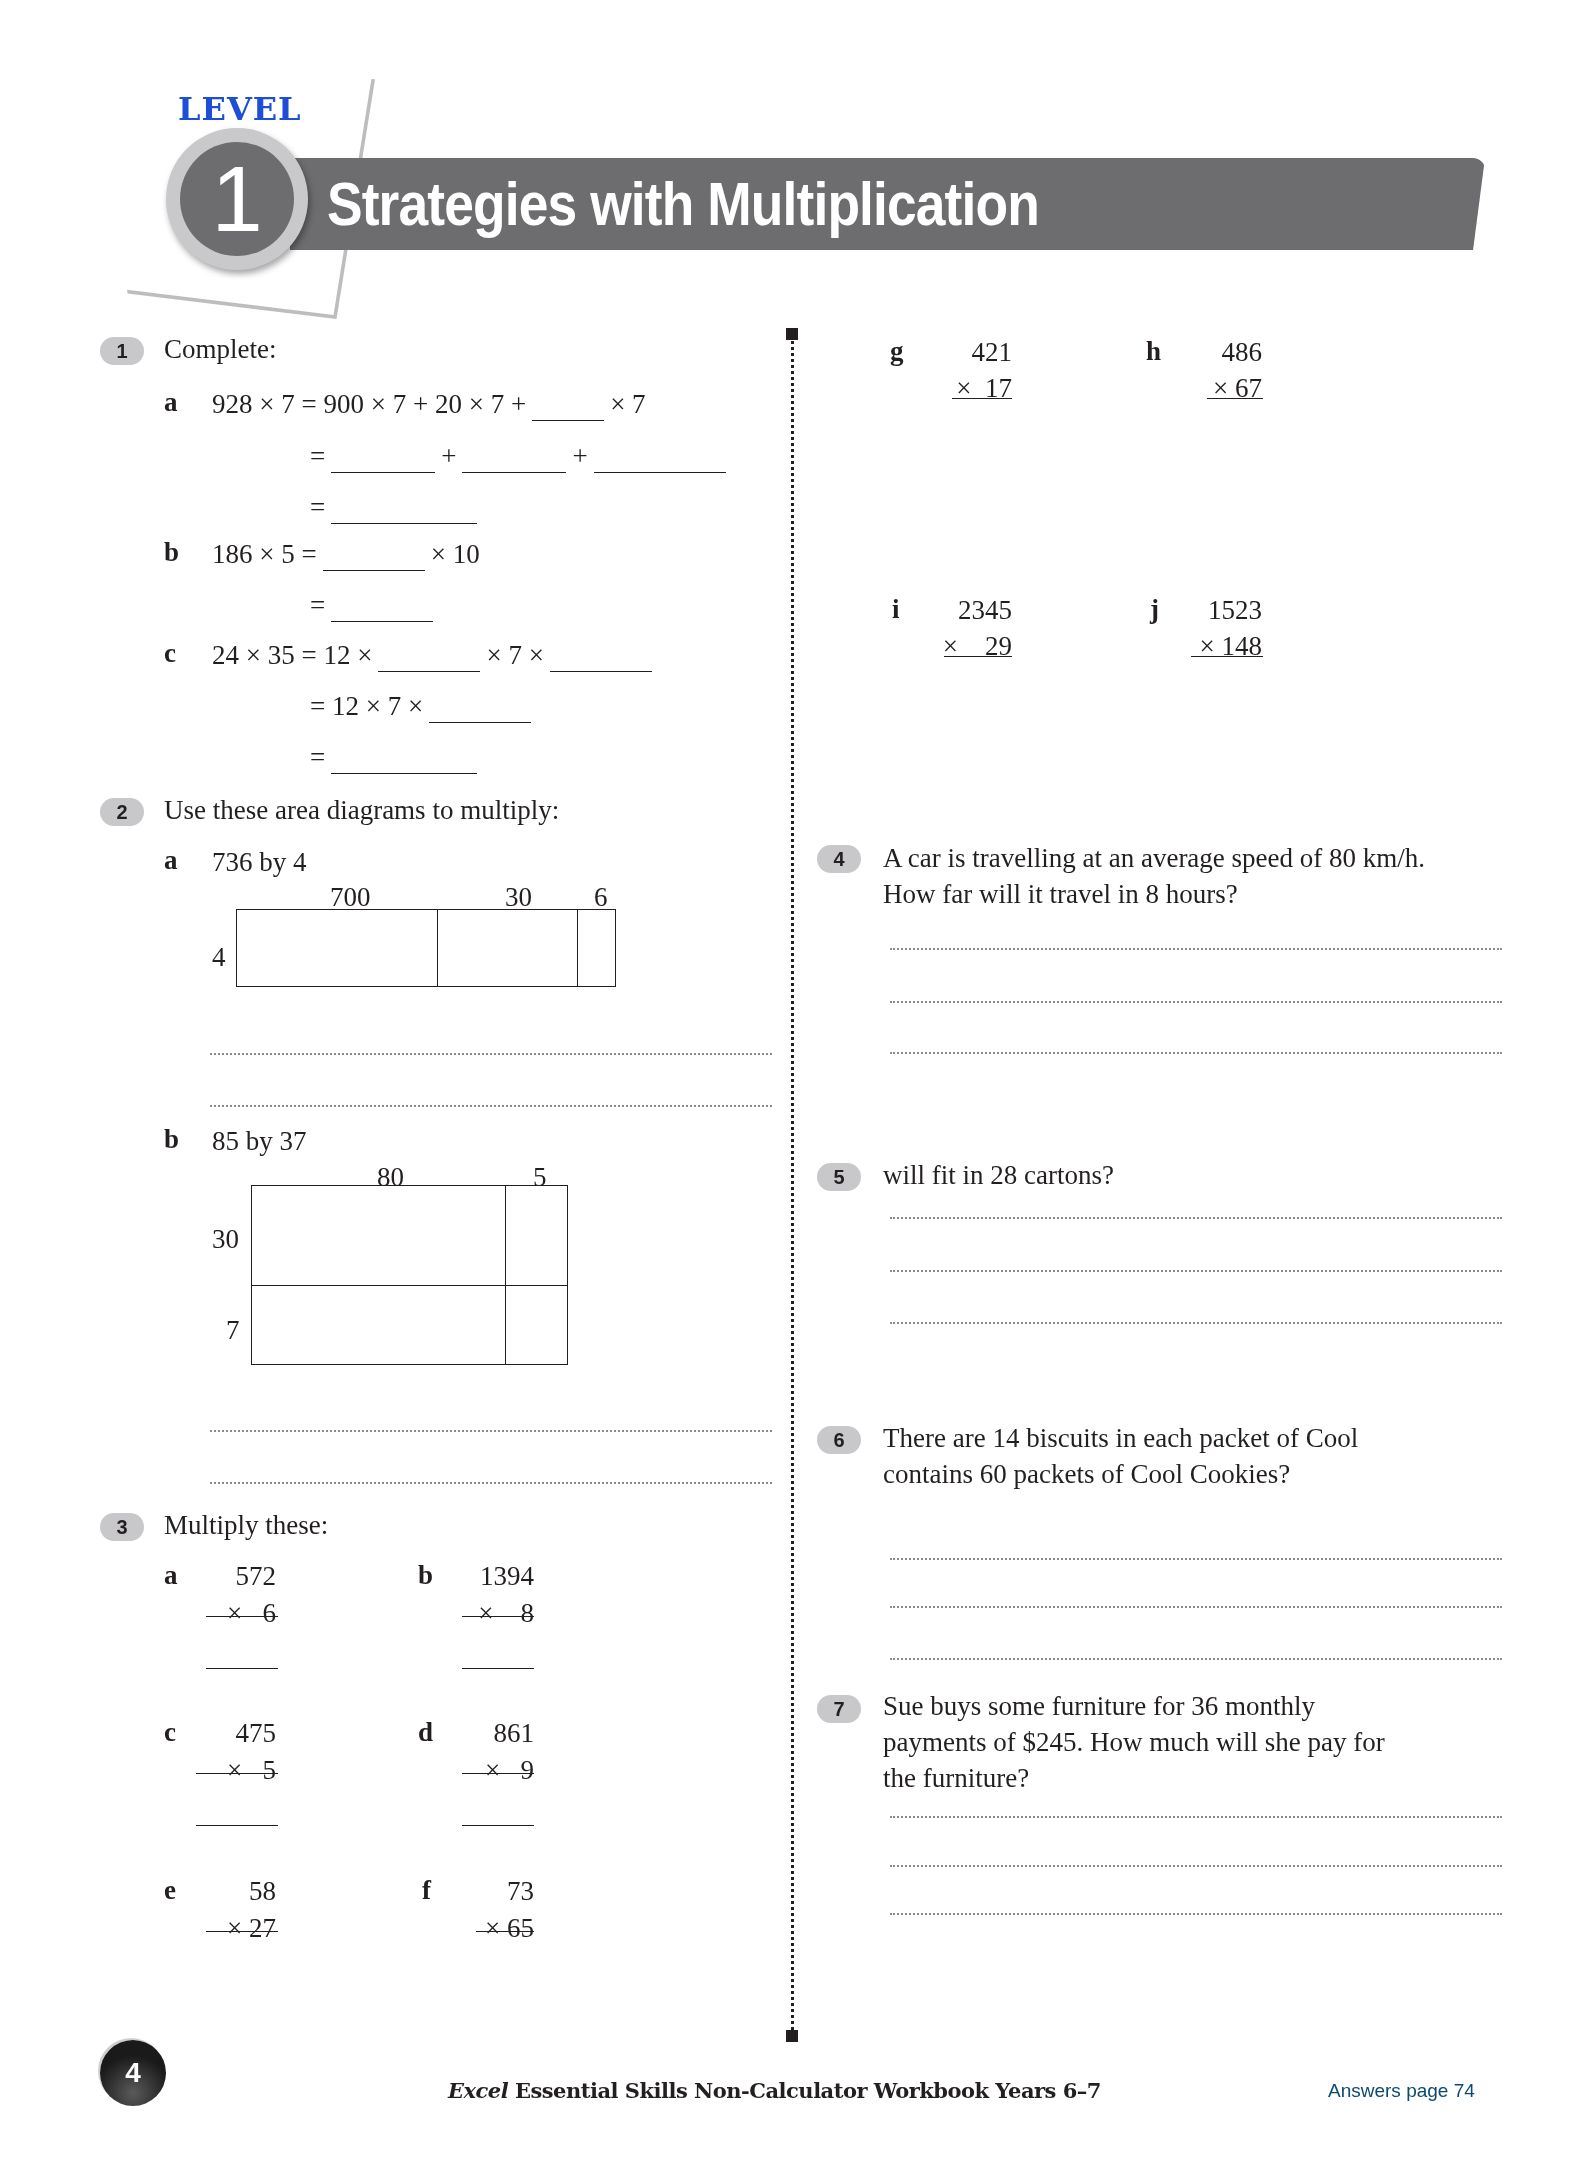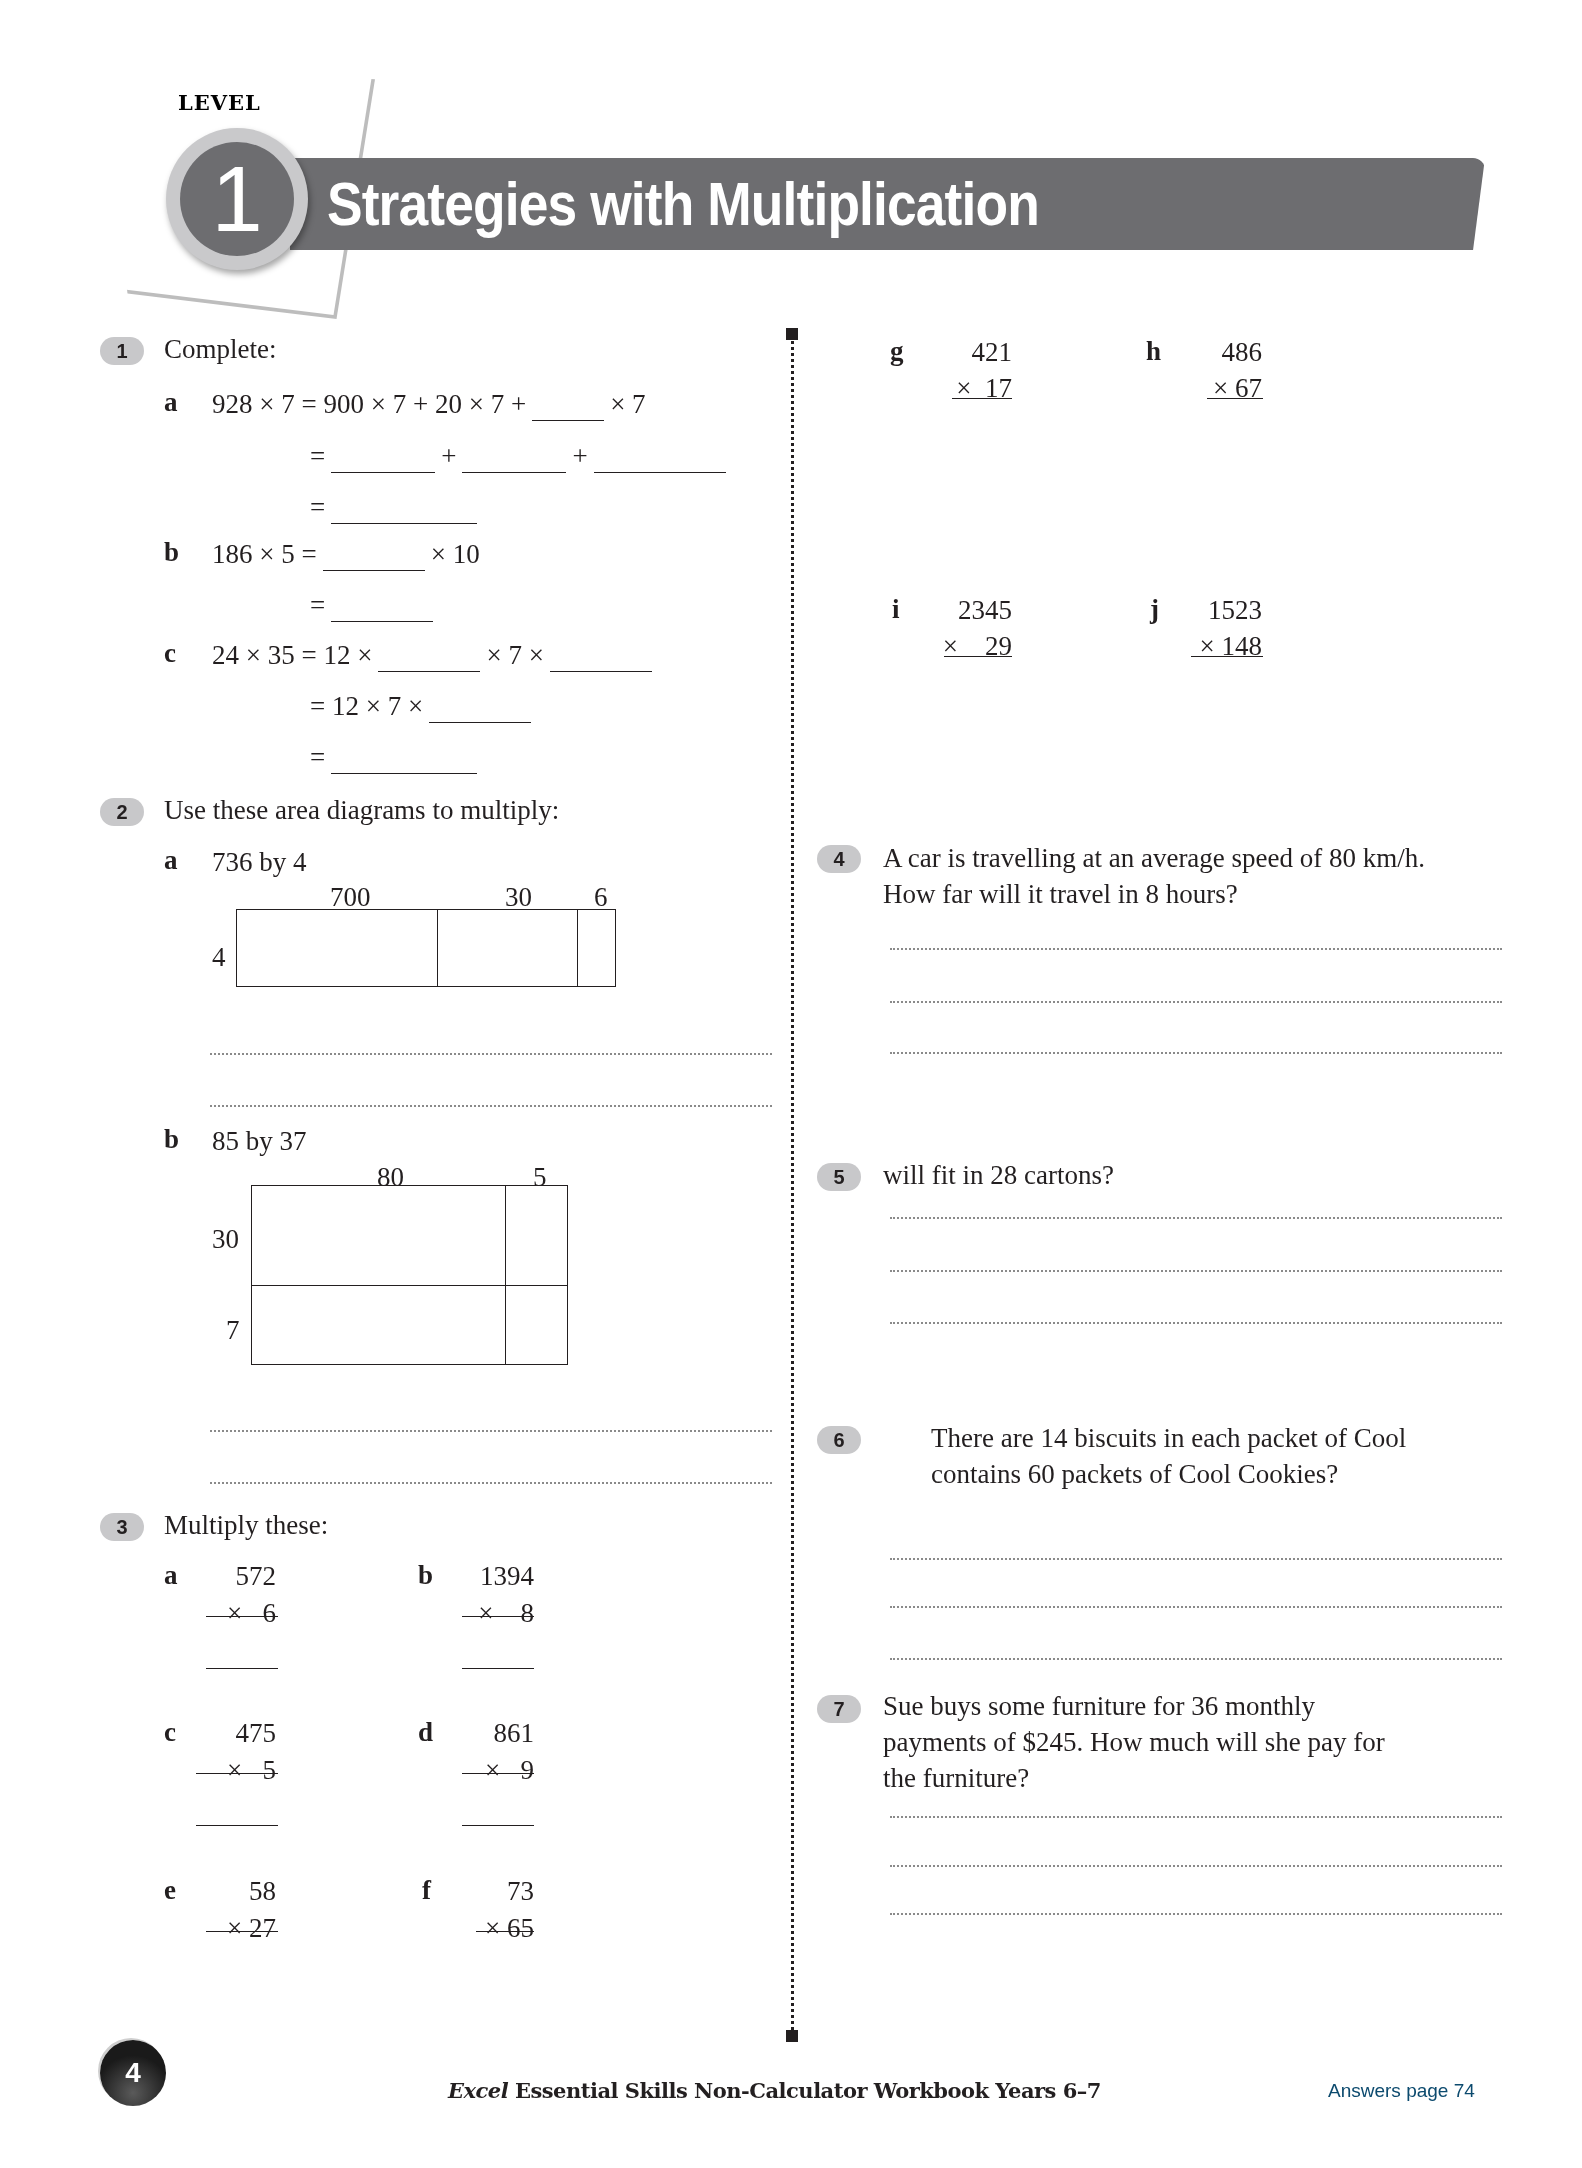--- a/index.html
+++ b/index.html
@@ -25,21 +25,21 @@
   .card-shadow { position:absolute; left:100px; top:64px; width:275px; height:255px; background:#bdbdbd;
           clip-path: polygon(0% 0%, 100% 6%, 86% 100%, 10% 90%); }
   .bar { position:absolute; left:290px; top:158px; width:1195px; height:92px; background:#6d6d70;
          clip-path: polygon(0 0, 100% 0, 99% 100%, 0 100%); border-radius:0 12px 12px 0; }
   .ring { position:absolute; left:166px; top:128px; width:142px; height:142px; border-radius:50%; background:#c9c9cb;
           box-shadow: 2px 4px 6px rgba(0,0,0,.35); }
   .circle { position:absolute; left:180px; top:142px; width:114px; height:114px; border-radius:50%; background:#6d6d70; }
   .level-num { position:absolute; left:180px; top:142px; width:114px; height:114px; text-align:center;
                font-family:"Liberation Sans","DejaVu Sans",sans-serif; font-size:92px; line-height:114px; color:#fff; }
   .level-word { position:absolute; left:178px; top:90px; font-family:"DejaVu Serif",serif; font-weight:bold;
-                font-size:21px; letter-spacing:1px; color:#000000; }
+                font-size:32px; letter-spacing:1px; color:#1d4ed8; }
   .title { position:absolute; left:327px; top:162px; font-family:"Liberation Sans","DejaVu Sans",sans-serif;
            font-weight:bold; font-size:62px; color:#ffffff; line-height:84px; letter-spacing:-1px; transform:scaleX(0.86); transform-origin:left center; }
   .divider { position:absolute; left:791px; top:336px; height:1700px; width:0; border-left:3px dotted #231f20; }
   .div-cap { position:absolute; width:12px; height:12px; background:#231f20; }
   .pagecircle { position:absolute; left:100px; top:2040px; width:66px; height:66px; border-radius:50%;
                 background: radial-gradient(circle at 50% 80%, #5a5a5a 0%, #1a1a1a 60%); box-shadow: -2px -2px 0 #cfcfcf; }
   .pagenum { position:absolute; left:100px; top:2040px; width:66px; height:66px; text-align:center; line-height:66px;
              font-family:"Liberation Sans","DejaVu Sans",sans-serif; font-weight:bold; font-size:28px; color:#fff; }
   .footer { position:absolute; left:448px; top:2078px; font-family:"DejaVu Serif",serif; font-weight:bold; font-size:21px; color:#231f20; white-space:nowrap; letter-spacing:-0.5px; }
   .footer i { font-style:italic; }
@@ -190,21 +190,21 @@
 
 <div class="bubble" style="left:817px; top:1163px;">5</div>
 <div class="q-text" style="left:883px; top:1157px;">
   <div>will fit in 28 cartons?</div>
 </div>
 <div class="dots" style="left:890px; top:1217px; width:612px;"></div>
 <div class="dots" style="left:890px; top:1270px; width:612px;"></div>
 <div class="dots" style="left:890px; top:1322px; width:612px;"></div>
 
 <div class="bubble" style="left:817px; top:1426px;">6</div>
-<div class="q-text" style="left:883px; top:1420px;margin-left:48px;">
+<div class="q-text" style="left:883px; top:1420px;">
   <div>There are 14 biscuits in each packet of Cool</div>
   <div>contains 60 packets of Cool Cookies?</div>
 </div>
 <div class="dots" style="left:890px; top:1558px; width:612px;"></div>
 <div class="dots" style="left:890px; top:1606px; width:612px;"></div>
 <div class="dots" style="left:890px; top:1658px; width:612px;"></div>
 
 <div class="bubble" style="left:817px; top:1695px;">7</div>
 <div class="q-text" style="left:883px; top:1688px;">
   <div>Sue buys some furniture for 36 monthly</div>

